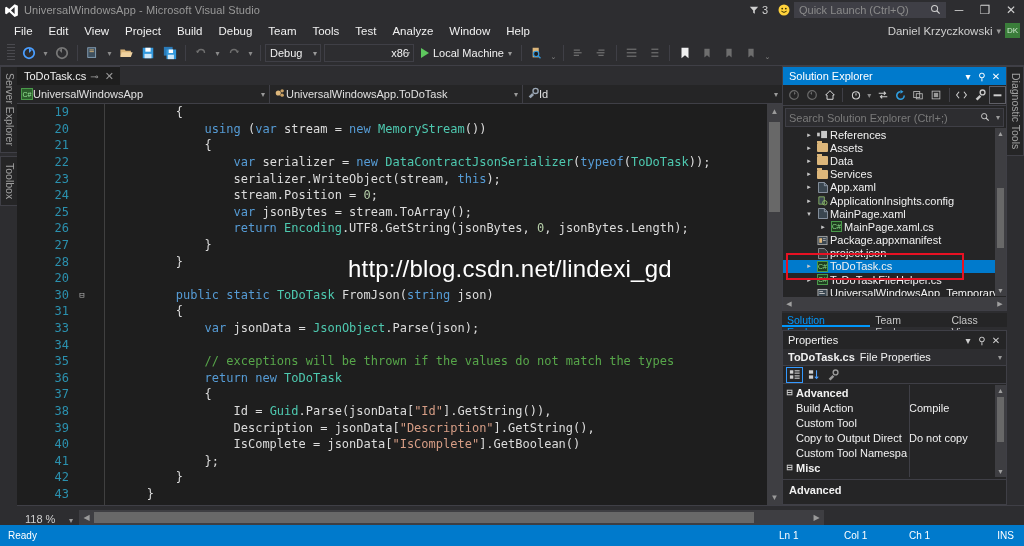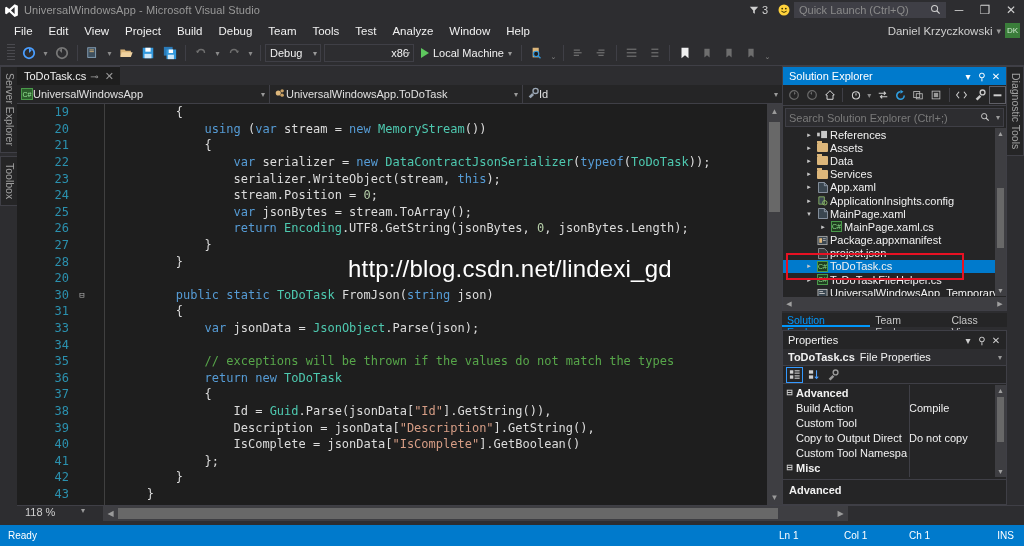--- a/index.html
+++ b/index.html
@@ -150,21 +150,21 @@
   .kw{ color:#569cd6; }   
   .type{ color:#4ec9b0; } 
   .str{ color:#d69d85; }
   .cmt{ color:#57a64a; }
   .num{ color:#b5cea8; }
   .pl{ color:#dcdcdc; }
 
   
   .hbar{
     position:absolute; left:17px; right:0; bottom:21px; height:20px; background:#2d2d30;
-    display:flex; align-items:flex-start; border-top:1px solid #3f3f46;gap:12px;
+    display:flex; align-items:flex-end; border-top:1px solid #3f3f46;
   }
   .zoombox{ width:52px; color:#d0d0d0; font-size:11px; padding-left:8px; }
   .zoomcaret{ color:#9a9a9a; font-size:8px; padding-right:6px;}
   .hscroll{ flex:1; height:15px; background:#3e3e42; position:relative; }
   .hscroll .thumb{ position:absolute; left:15px; top:2px; height:11px; width:660px; background:#686868; }
   .hscroll .l,.hscroll .r{ position:absolute; top:0; width:15px;height:15px; display:flex;
      align-items:center;justify-content:center;color:#9a9a9a;font-size:8px;}
   .hscroll .l{left:0;} .hscroll .r{right:0;}
 
   

